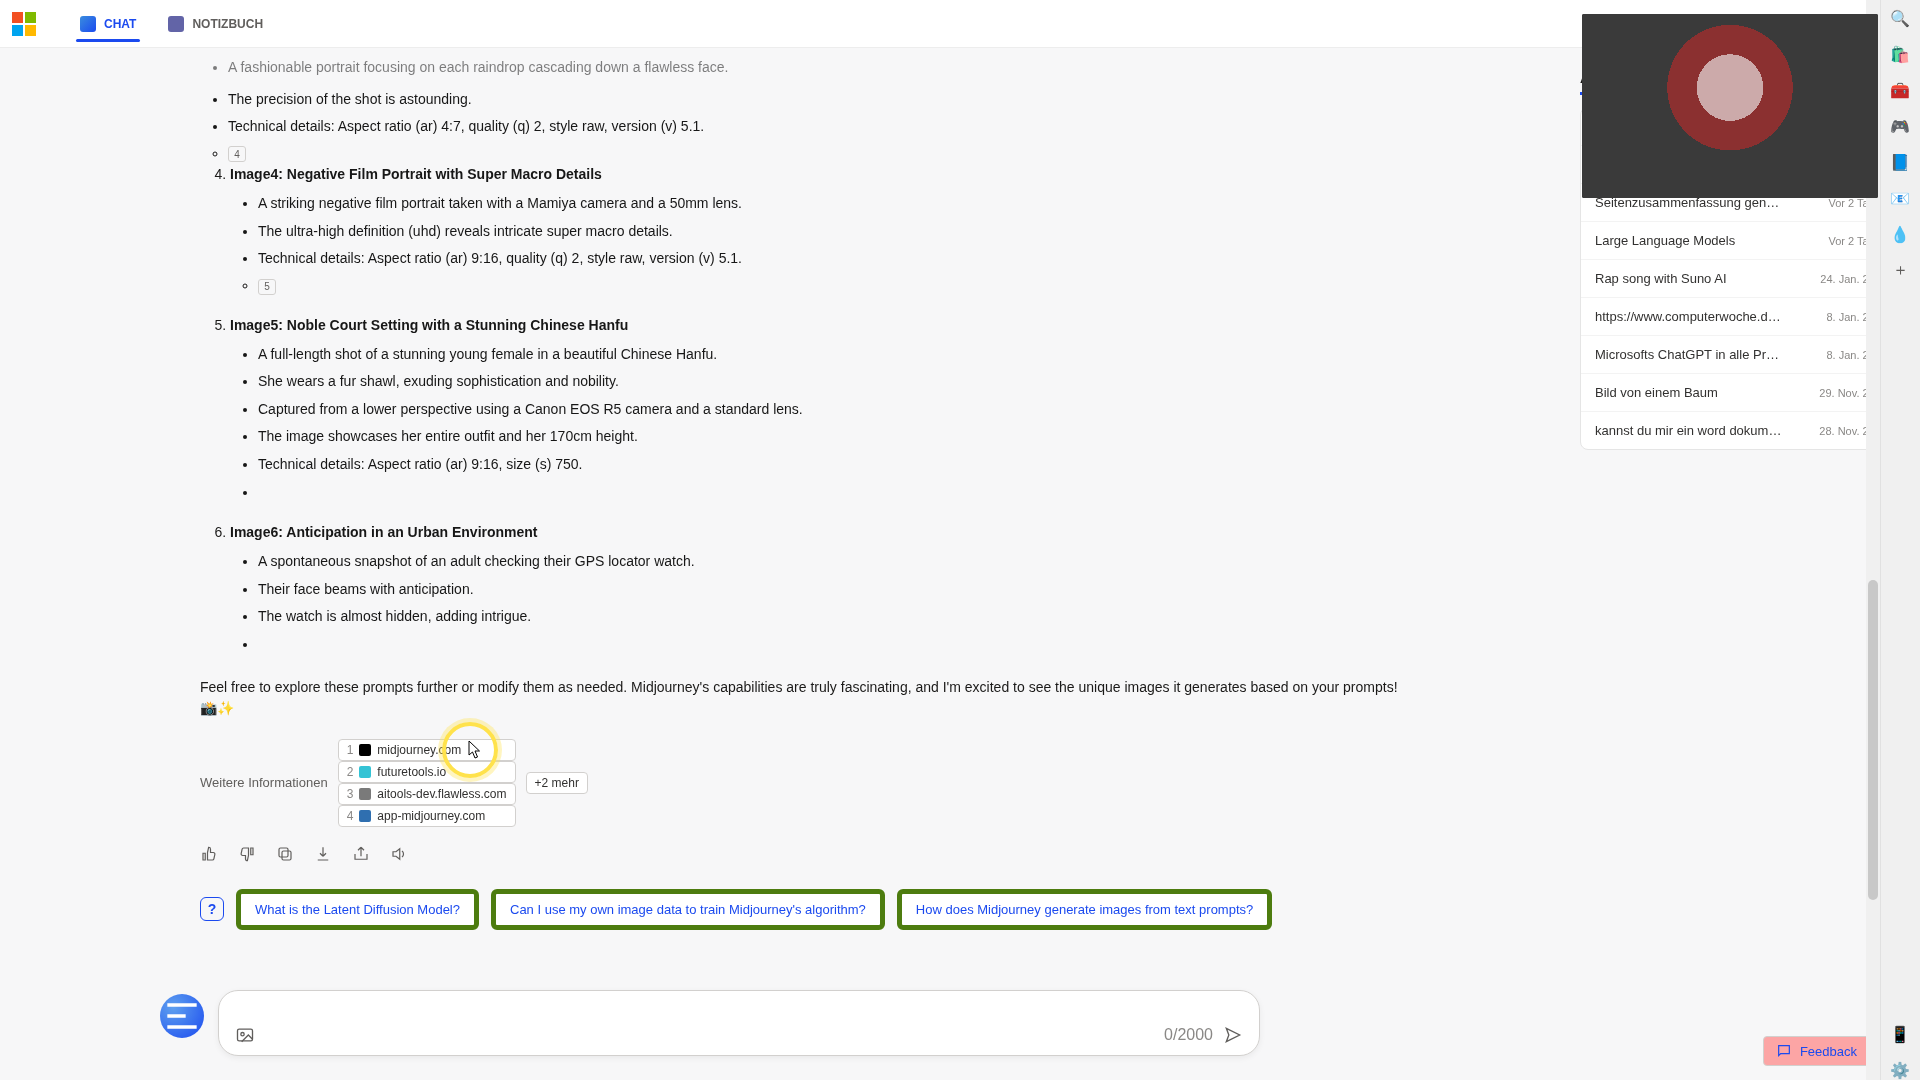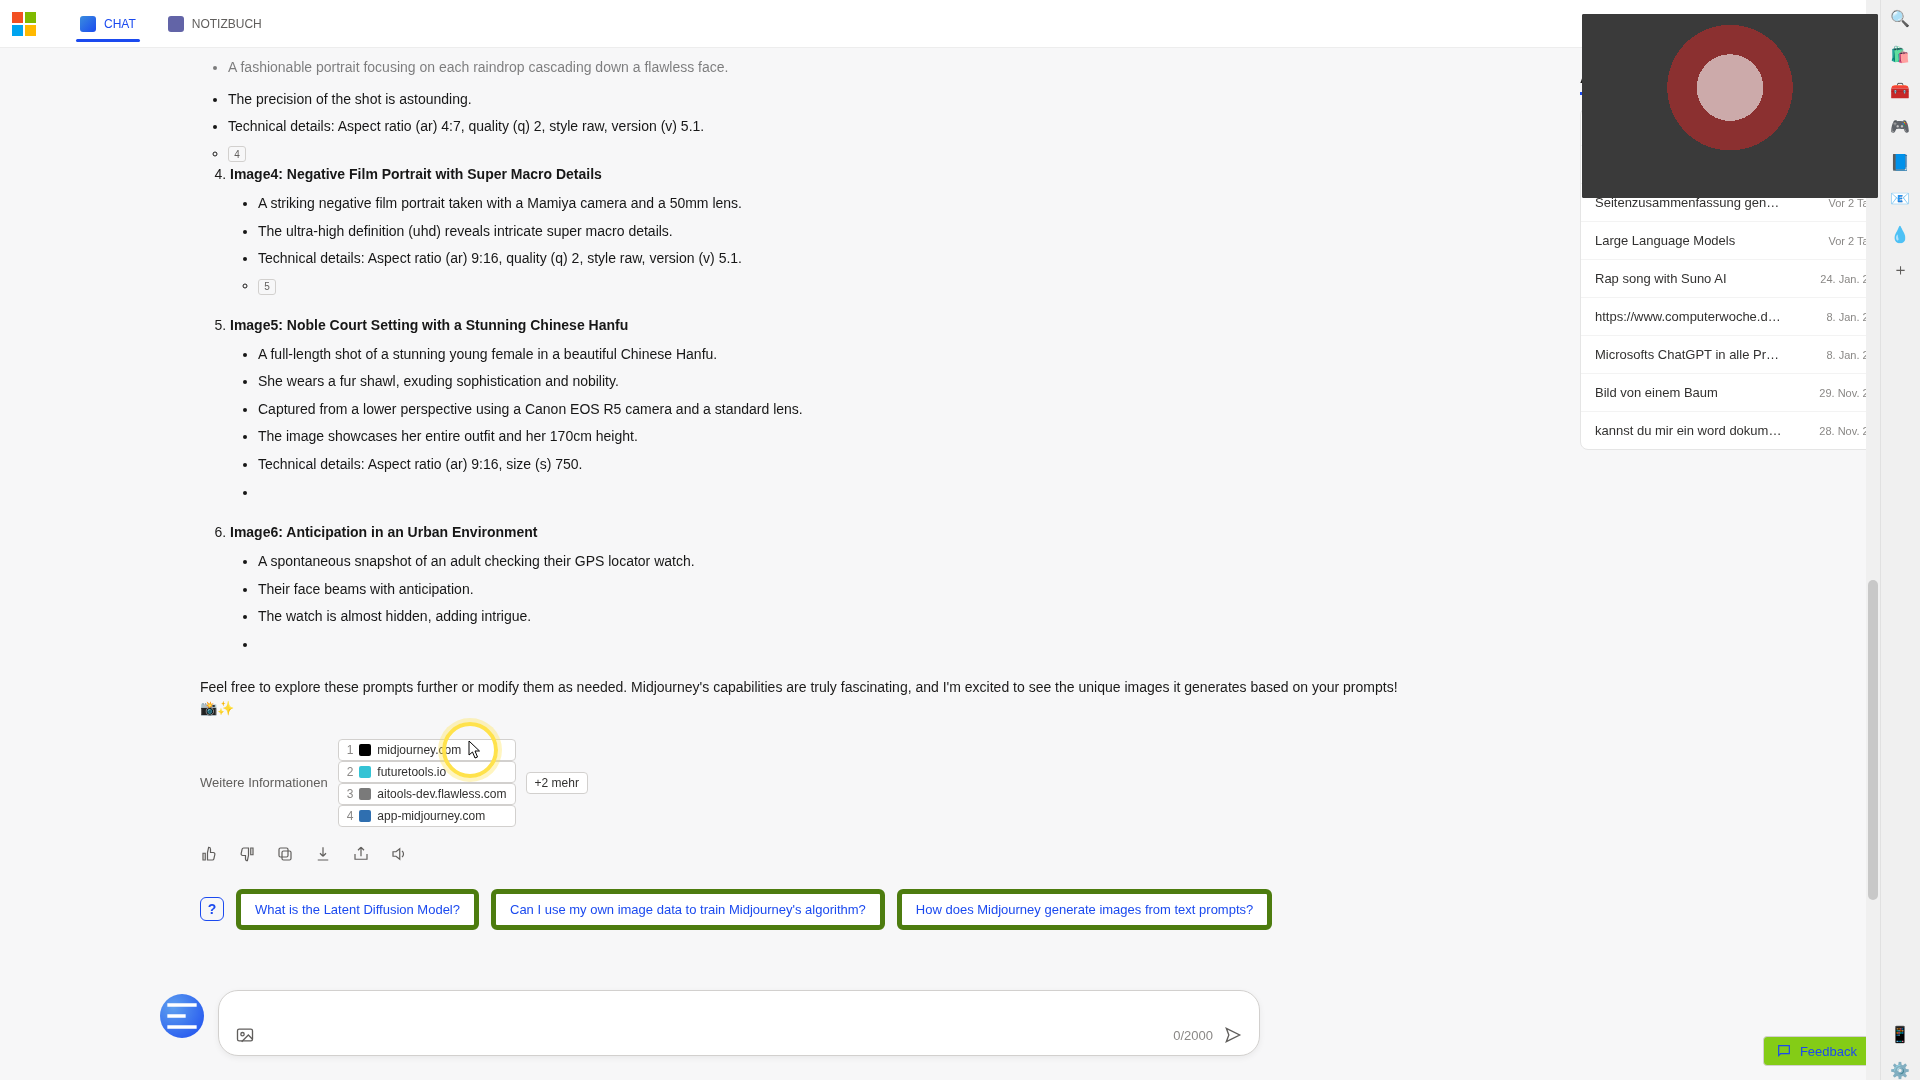--- a/index.html
+++ b/index.html
@@ -1,20 +1,20 @@
 <!DOCTYPE html>
 <html><head>
 <meta charset="utf-8">
 <style>
 * { margin:0; padding:0; box-sizing:border-box; }
 body { font-family:"Segoe UI",Arial,sans-serif; font-size:14px; color:#1b1a19; background:#f7f7f8; overflow:hidden; width:1920px; height:1080px; position:relative; }
 .app-header { height:48px; display:flex; align-items:center; padding:0 12px; background:#fff; border-bottom:1px solid #ededed; }
 .logo { width:24px; height:24px; display:grid; grid-template:1fr 1fr/1fr 1fr; gap:2px; margin-right:28px; }
 .logo span:nth-child(1){background:#f25022}.logo span:nth-child(2){background:#7fba00}.logo span:nth-child(3){background:#00a4ef}.logo span:nth-child(4){background:#ffb900}
-.tab { display:flex; align-items:center; gap:8px; padding:0 16px; height:48px; font-size:12px; font-weight:400; color:#605e5c; cursor:pointer; position:relative; }
+.tab { display:flex; align-items:center; gap:8px; padding:0 16px; height:48px; font-size:12px; font-weight:700; color:#605e5c; cursor:pointer; position:relative; }
 .tab.active { color:#1b4aef; }
 .tab.active::after { content:""; position:absolute; left:12px; right:12px; bottom:6px; height:3px; background:#1b4aef; border-radius:2px; }
 .tab-ico { width:16px; height:16px; border-radius:3px; }
 .ico-chat{ background:linear-gradient(135deg,#3a8dde,#1b4aef); }
 .ico-note{ background:#6264a7; }
 .layout { display:flex; height:calc(1080px - 48px); }
 .main { flex:1; overflow-y:auto; padding:0 0 180px 200px; }
 .content-inner { max-width:1240px; padding-right:40px; }
 .sidebar { width:340px; padding:22px 18px 0 0; }
 .sidebar-title { font-size:13px; font-weight:600; color:#1b1a19; padding-bottom:6px; border-bottom:3px solid #1b4aef; display:inline-block; margin-bottom:12px; }
@@ -45,22 +45,22 @@
 .sugg-q { width:24px; height:24px; border:1.5px solid #1b4aef; border-radius:6px; color:#1b4aef; display:flex; align-items:center; justify-content:center; font-size:14px; font-weight:600; }
 .sugg-pill { border:5px solid #4d7c0f; color:#1b4aef; border-radius:6px; padding:8px 14px; font-size:13px; cursor:pointer; background:#fff; }
 .composer-wrap { position:fixed; left:160px; bottom:24px; width:1100px; display:flex; gap:14px; }
 .topic-btn { width:44px; height:44px; border-radius:50%; background:radial-gradient(circle at 30% 30%,#5ea0ef,#1b4aef); display:flex; align-items:center; justify-content:center; margin-top:4px; color:#fff; cursor:pointer; }
 .composer { flex:1; background:#fff; border:1px solid #d2d0ce; border-radius:20px; padding:14px 16px 10px; box-shadow:0 2px 6px rgba(0,0,0,.06); }
 .composer-top { display:flex; align-items:center; }
 .composer input { flex:1; border:none; outline:none; font-size:14px; color:#323130; }
 .composer input::placeholder{color:#8a8886}
 .composer-bot { display:flex; align-items:center; justify-content:space-between; margin-top:20px; }
 .cam-ico,.mic-ico,.send-ico{ width:20px; height:20px; color:#605e5c; cursor:pointer; }
-.counter { font-size:13px; color:#8a8886; margin-right:10px; }
-.feedback { position:fixed; right:50px; bottom:14px; border:1px solid #d2d0ce; border-radius:4px; padding:6px 12px; font-size:13px; color:#1b4aef; background:#84cc16; display:flex; align-items:center; gap:8px; cursor:pointer; }
+.counter { font-size:16px; color:#8a8886; margin-right:10px; }
+.feedback { position:fixed; right:50px; bottom:14px; border:1px solid #d2d0ce; border-radius:4px; padding:6px 12px; font-size:13px; color:#1b4aef; background:#fca5a5; display:flex; align-items:center; gap:8px; cursor:pointer; }
 .highlight-ring { position:fixed; width:56px; height:56px; border:4px solid #ffe24b; border-radius:50%; box-shadow:0 0 0 4px rgba(255,226,75,.35); pointer-events:none; }
 .cursor { position:fixed; width:14px; height:20px; pointer-events:none; }
 .webcam { position:fixed; top:14px; right:42px; width:296px; height:184px; background:#222; border-radius:2px; overflow:hidden; }
 .webcam::before{content:"";position:absolute;inset:0;background:radial-gradient(circle at 50% 40%,#caa 0 18%,#8b3030 18% 34%,#3a3a3a 34% 100%)}
 .scroll-track{position:fixed;right:40px;top:0;width:14px;height:1080px;background:#f0f0f0}
 .scroll-thumb{position:absolute;left:2px;width:10px;background:#c8c8c8;border-radius:5px}
 svg{width:100%;height:100%}
 </style>
 </head>
 <body>

